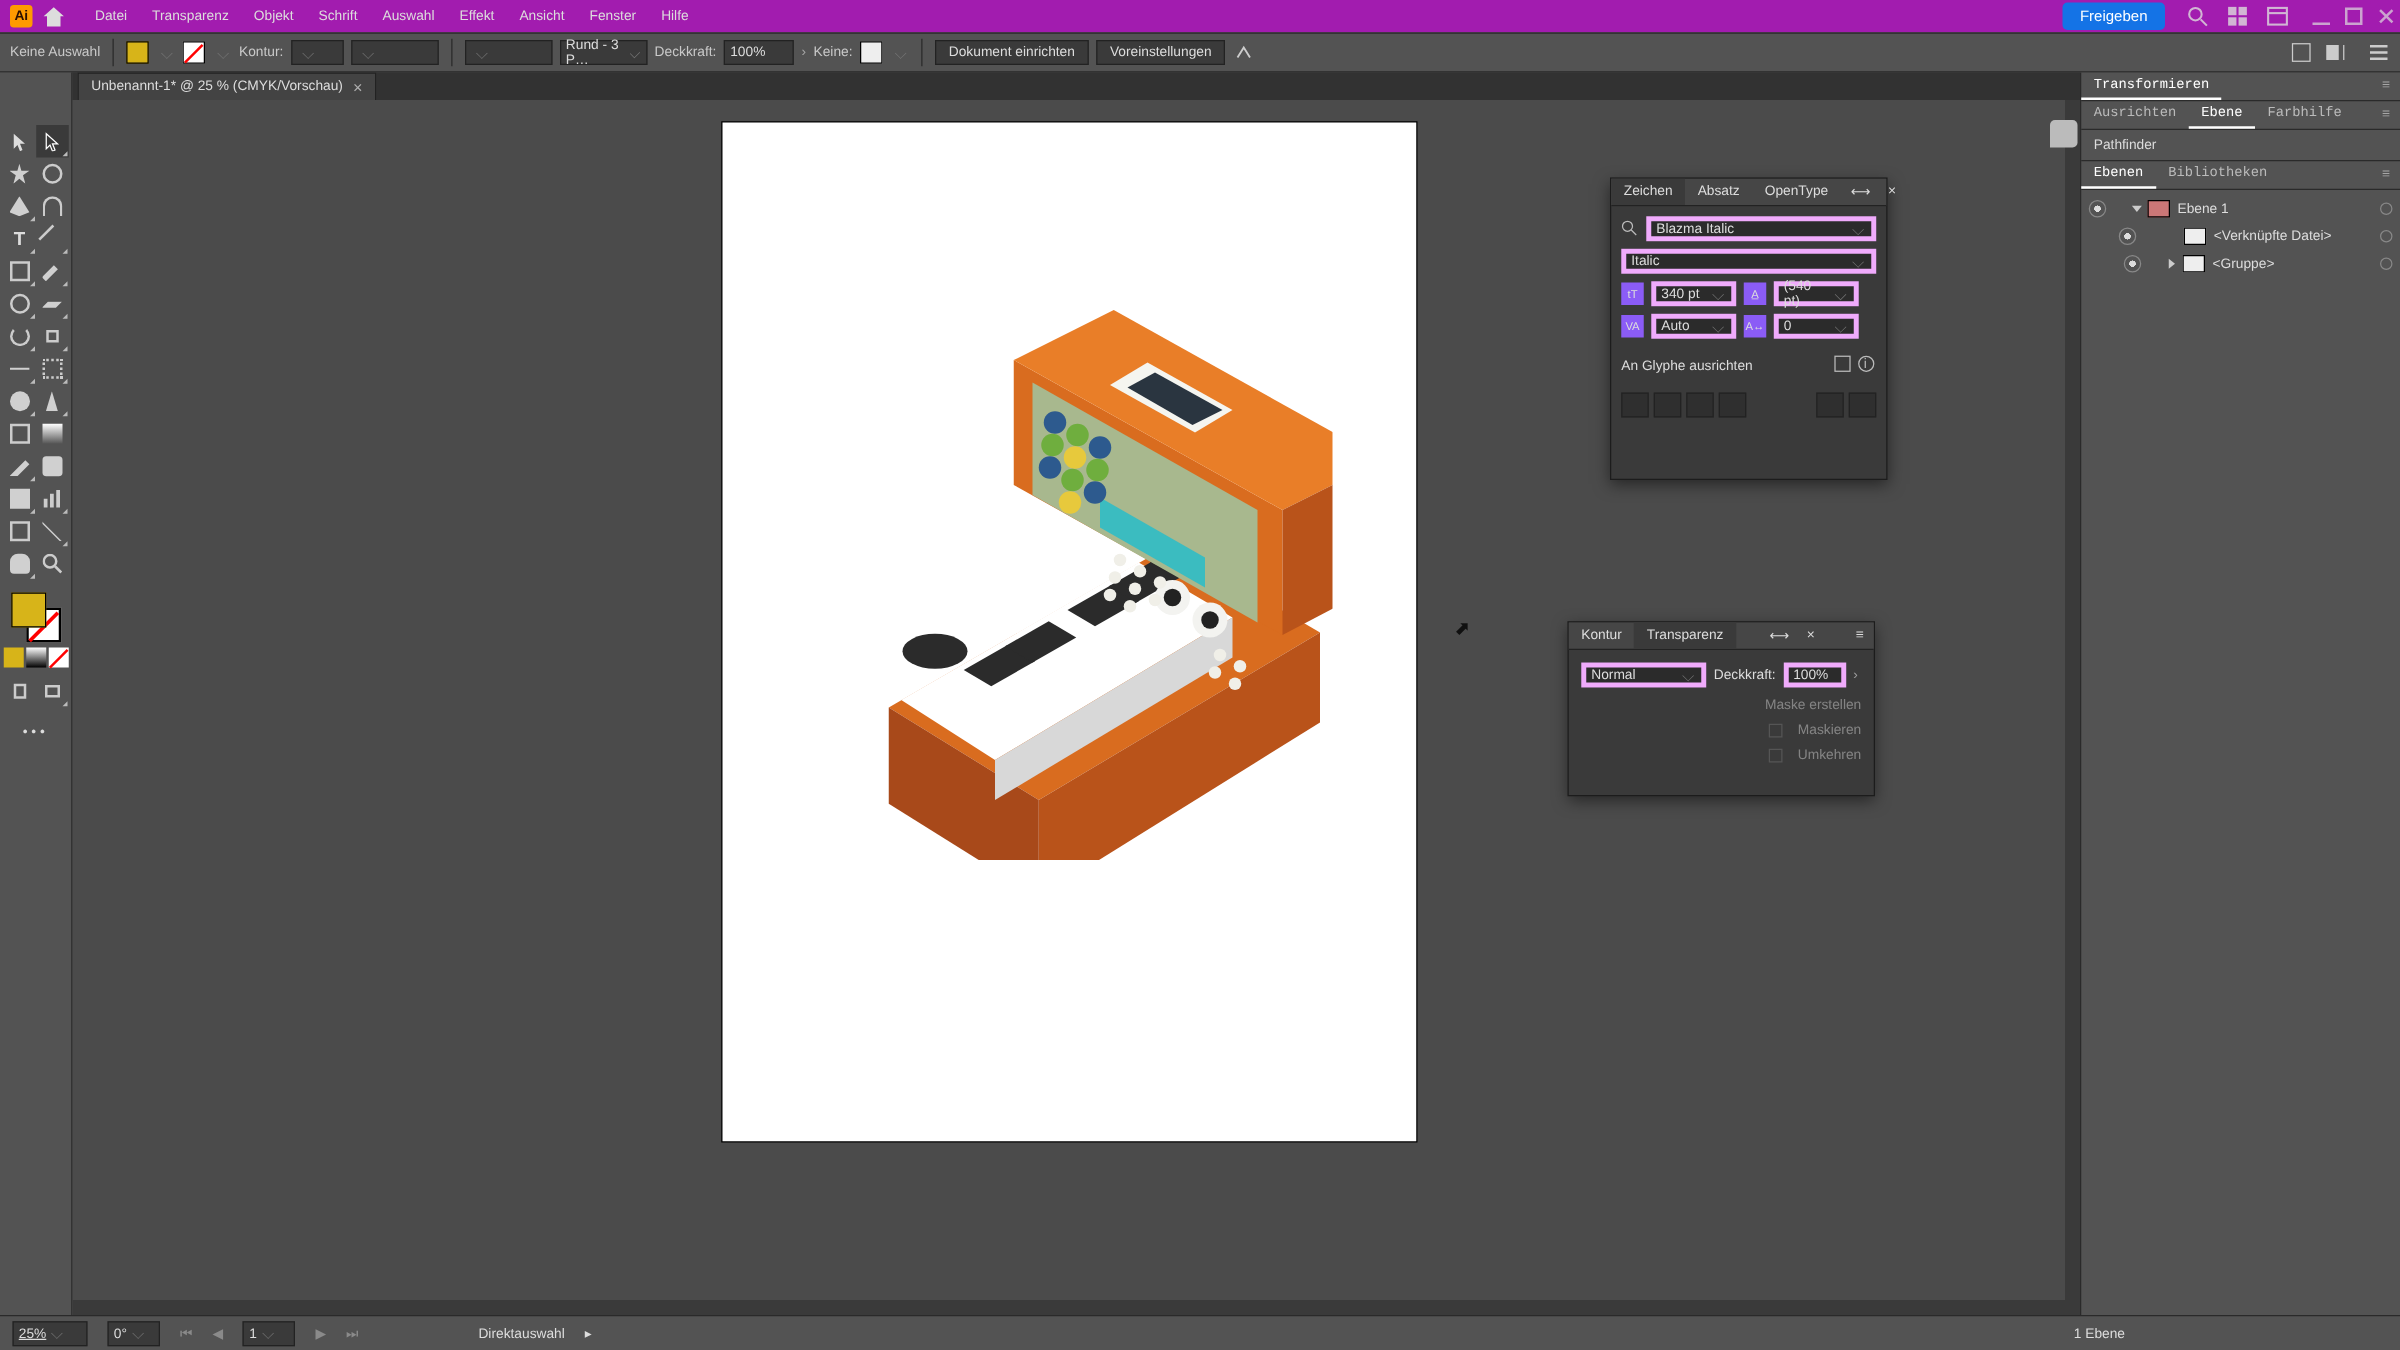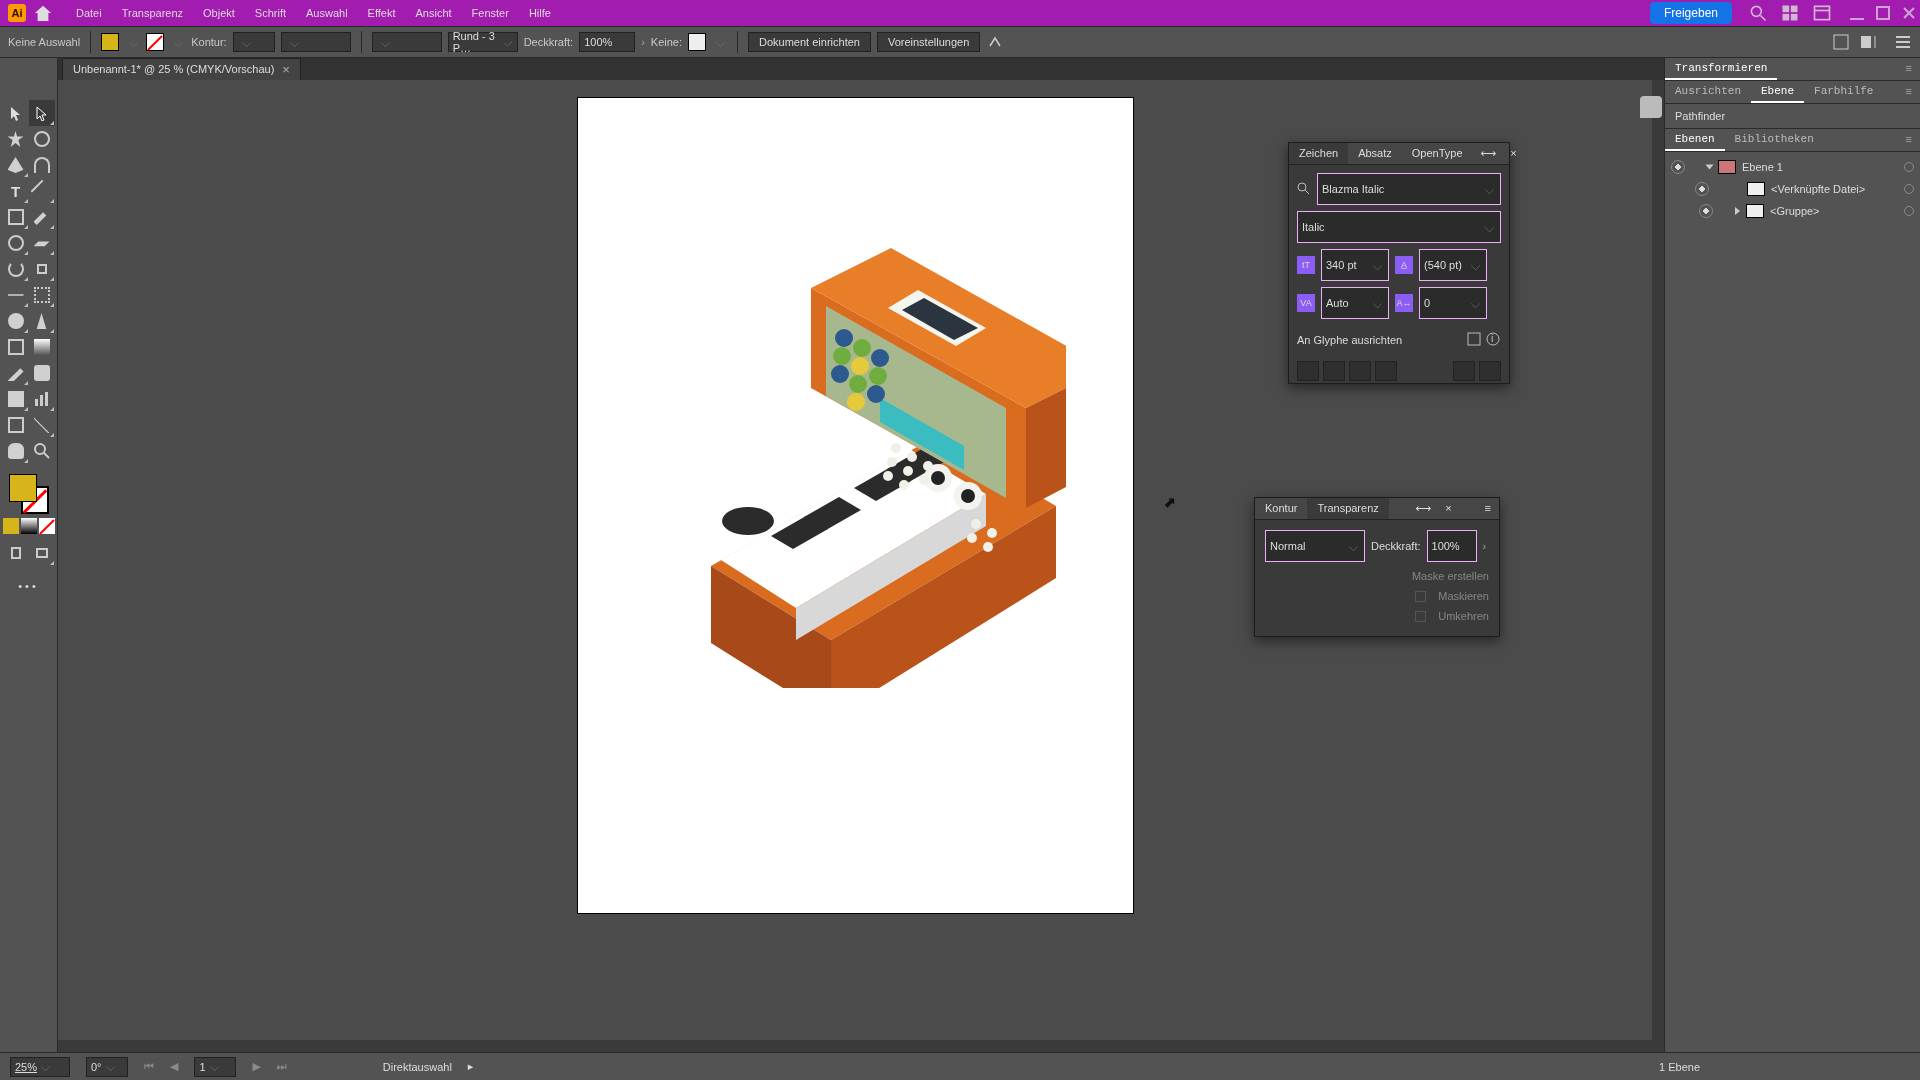--- a/index.html
+++ b/index.html
@@ -86,21 +86,21 @@
   
   .float-panel { position:absolute; background:#3a3a3a; border:1px solid #1c1c1c; box-shadow:0 4px 12px rgba(0,0,0,.5); }
   #char-panel { left:1288px; top:142px; width:222px; height:242px; display:flex; flex-direction:column; }
   .fp-tabs { display:flex; border-bottom:1px solid #222; background:#464646; }
   .fp-tabs .t { padding:4px 10px; }
   .fp-tabs .t.active { background:#3a3a3a; }
   .fp-tabs .hamb { margin-left:auto; padding:4px 8px; }
   .fp-tabs .x { padding:4px 6px; }
   .fp-body { padding:8px; display:flex; flex-direction:column; gap:6px; }
   .fp-row { display:flex; align-items:center; gap:6px; }
-  .fp-input { flex:1; height:32px; background:#2b2b2b; border:1px solid #f0abfc; padding:0 4px; display:flex; align-items:center; justify-content:space-between; }
+  .fp-input { flex:1; height:20px; background:#2b2b2b; border:4px solid #f0abfc; padding:0 4px; display:flex; align-items:center; justify-content:space-between; }
   .fp-small-icon { width:18px; height:18px; background:#8b5cf6; display:flex; align-items:center; justify-content:center; font-size:9px; }
   .iconstrip { display:flex; gap:4px; margin-top:6px; }
   .iconstrip .i{ width:22px; height:20px; background:#2f2f2f; border:1px solid #222; }
   .iconstrip .gap { flex:1; }
 
   
   #trans-panel { left:1254px; top:497px; width:246px; height:140px; display:flex; flex-direction:column; }
   .trans-body { padding:10px; display:flex; flex-direction:column; gap:8px; }
   .fade { opacity:.45; }
 

